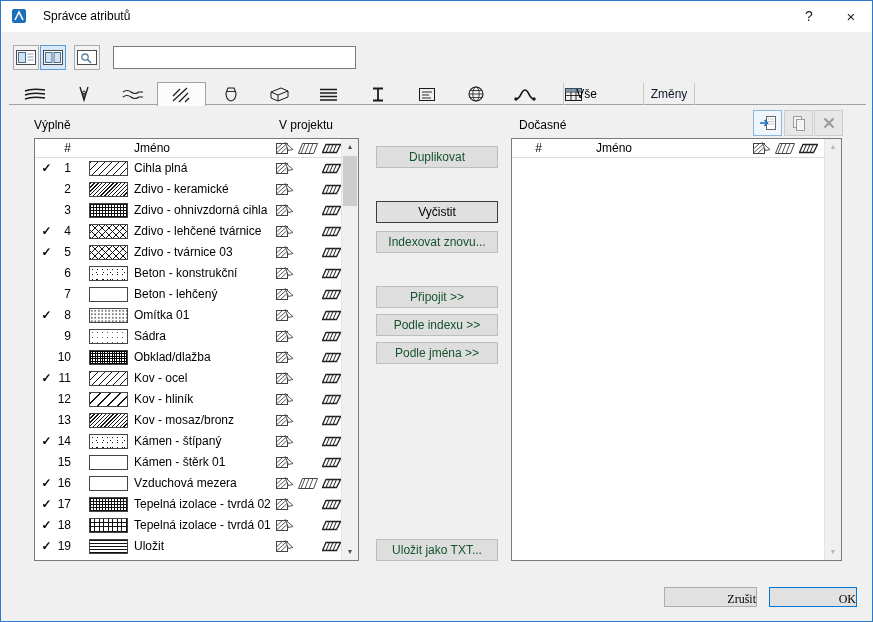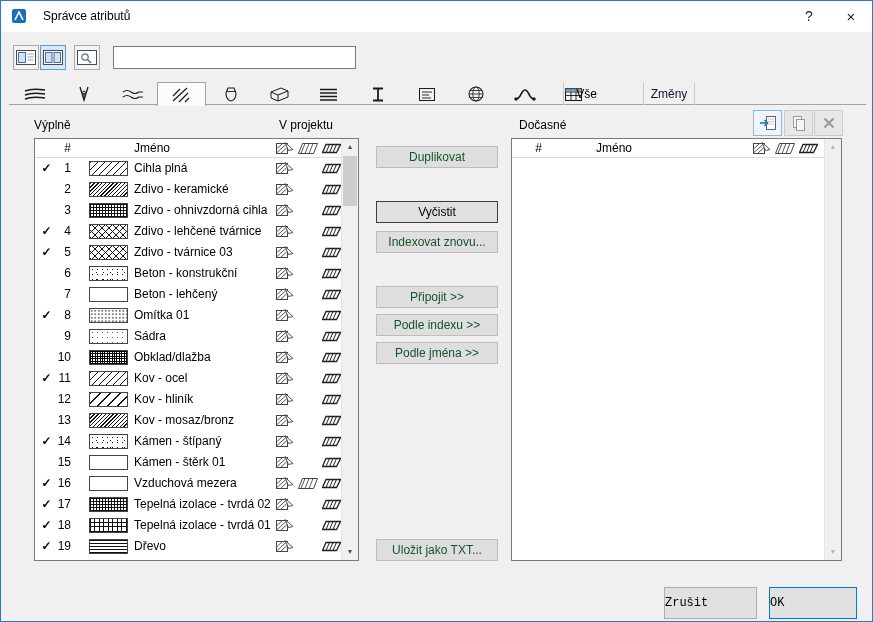--- a/index.html
+++ b/index.html
@@ -79,22 +79,22 @@
     font-family:"Liberation Sans",sans-serif;font-size:12px;color:#000;text-align:center;line-height:20px;cursor:default}
   .mid-btn.disabled{color:#14532d;border-color:#bdbdbd;background:#dedede}
   #btn-duplicate{top:145px}#btn-delete{top:172px}#btn-purge{top:200px}#btn-reindex{top:230px}
   #btn-append{top:285px}#btn-byindex{top:313px}#btn-byname{top:341px}#btn-savetxt{top:538px}
   
   .rt-btn{position:absolute;top:109px;width:29px;height:26px;border:1px solid #8fb6d8;background:#eef5fc;
     display:flex;align-items:center;justify-content:center;cursor:default}
   .rt-btn.disabled{border-color:#cccccc;background:#e7e7e7}
   #rt-import{left:752px}#rt-copy{left:783px}#rt-delete{left:813px}
   
-  .foot-btn{position:absolute;top:586px;height:32px;background:#e1e1e1;border:1px solid #adadad;
-    font-family:Liberation Mono, monospace;font-size:12px;text-align:left;line-height:22px;cursor:default}
+  .foot-btn{position:absolute;top:586px;height:20px;background:#e1e1e1;border:1px solid #adadad;
+    font-family:Liberation Serif, serif;font-size:12px;text-align:right;line-height:22px;cursor:default}
   #btn-cancel{left:663px;width:93px}
   #btn-ok{left:768px;width:88px;border:1px solid #0078d7}
 </style>
 </head>
 <body>
 
 <div class="dialog">
 
   <div class="titlebar">
     <span class="app-icon"><svg width="16" height="16" viewBox="0 0 16 16">
@@ -548,21 +548,21 @@
           <span class="c-ic i2"></span>
           <span class="c-ic i3"><svg width="19" height="13" viewBox="0 0 19 13">
               <path d="M4 2.5 L18.5 2.5 L14.5 10.5 L0.5 10.5 Z" fill="#fff" stroke="#222" stroke-width="1.3"></path>
               <path d="M7.5 2.5 L4 10.5 M11 2.5 L7.5 10.5 M14.5 2.5 L11 10.5" stroke="#222" stroke-width="1" fill="none"></path>
             </svg></span>
         </div>
         <div class="lrow">
           <span class="c-check">✓</span>
           <span class="c-num">19</span>
           <span class="c-swatch pat-hlines"></span>
-          <span class="c-name">Dřevo</span>
+          <span class="c-name">Uložit</span>
           <span class="c-ic i1"><svg width="18" height="13" viewBox="0 0 18 13">
               <rect x="0.5" y="1.5" width="11" height="10" fill="#fff" stroke="#444"></rect>
               <path d="M1 10.5 L10.5 2 M1 6.5 L6 2 M5 11 L11 5.5" stroke="#444" stroke-width="0.9" fill="none"></path>
               <path d="M9 0.5 L17 7.5 L12.5 8.5 Z" fill="#fff" stroke="#444" stroke-width="0.9"></path>
             </svg></span>
           <span class="c-ic i2"></span>
           <span class="c-ic i3"><svg width="19" height="13" viewBox="0 0 19 13">
               <path d="M4 2.5 L18.5 2.5 L14.5 10.5 L0.5 10.5 Z" fill="#fff" stroke="#222" stroke-width="1.3"></path>
               <path d="M7.5 2.5 L4 10.5 M11 2.5 L7.5 10.5 M14.5 2.5 L11 10.5" stroke="#222" stroke-width="1" fill="none"></path>
             </svg></span>

